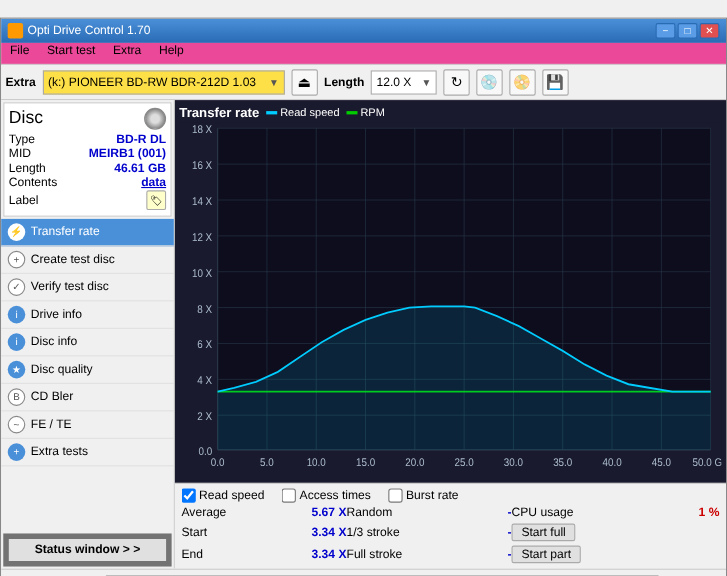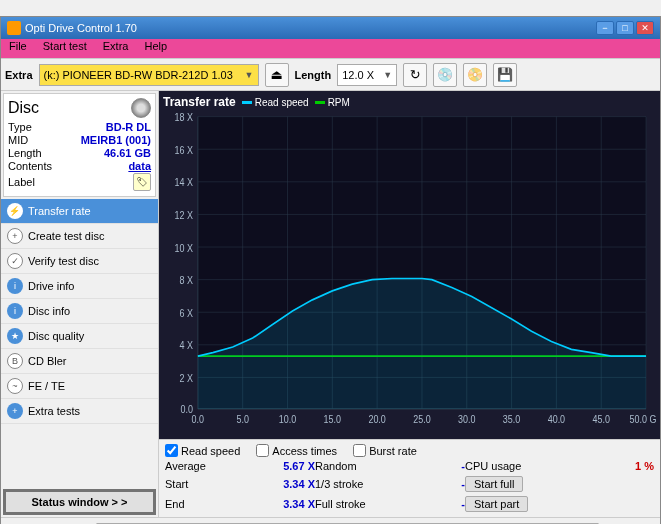--- a/index.html
+++ b/index.html
@@ -426,21 +426,21 @@
           <div class="nav-icon white">~</div>
           <span>FE / TE</span>
         </div>
         <div class="nav-item">
           <div class="nav-icon blue">+</div>
           <span>Extra tests</span>
         </div>
       </div>
 
       <div style="margin-top: auto; padding: 4px 2px 2px 2px;">
-        <div class="nav-item" style="background:#e0e0e0; border:3px solid #737373; justify-content:center; font-weight:bold;">
+        <div class="nav-item" style="background:#e0e0e0; border:5px solid #737373; justify-content:center; font-weight:bold;">
           <span>Status window &gt; &gt;</span>
         </div>
       </div>
     </div>
 
     <div id="right-panel">
 
       <div id="chart-wrapper">
         <div class="chart-header">
           <span class="chart-title-text">Transfer rate</span>

